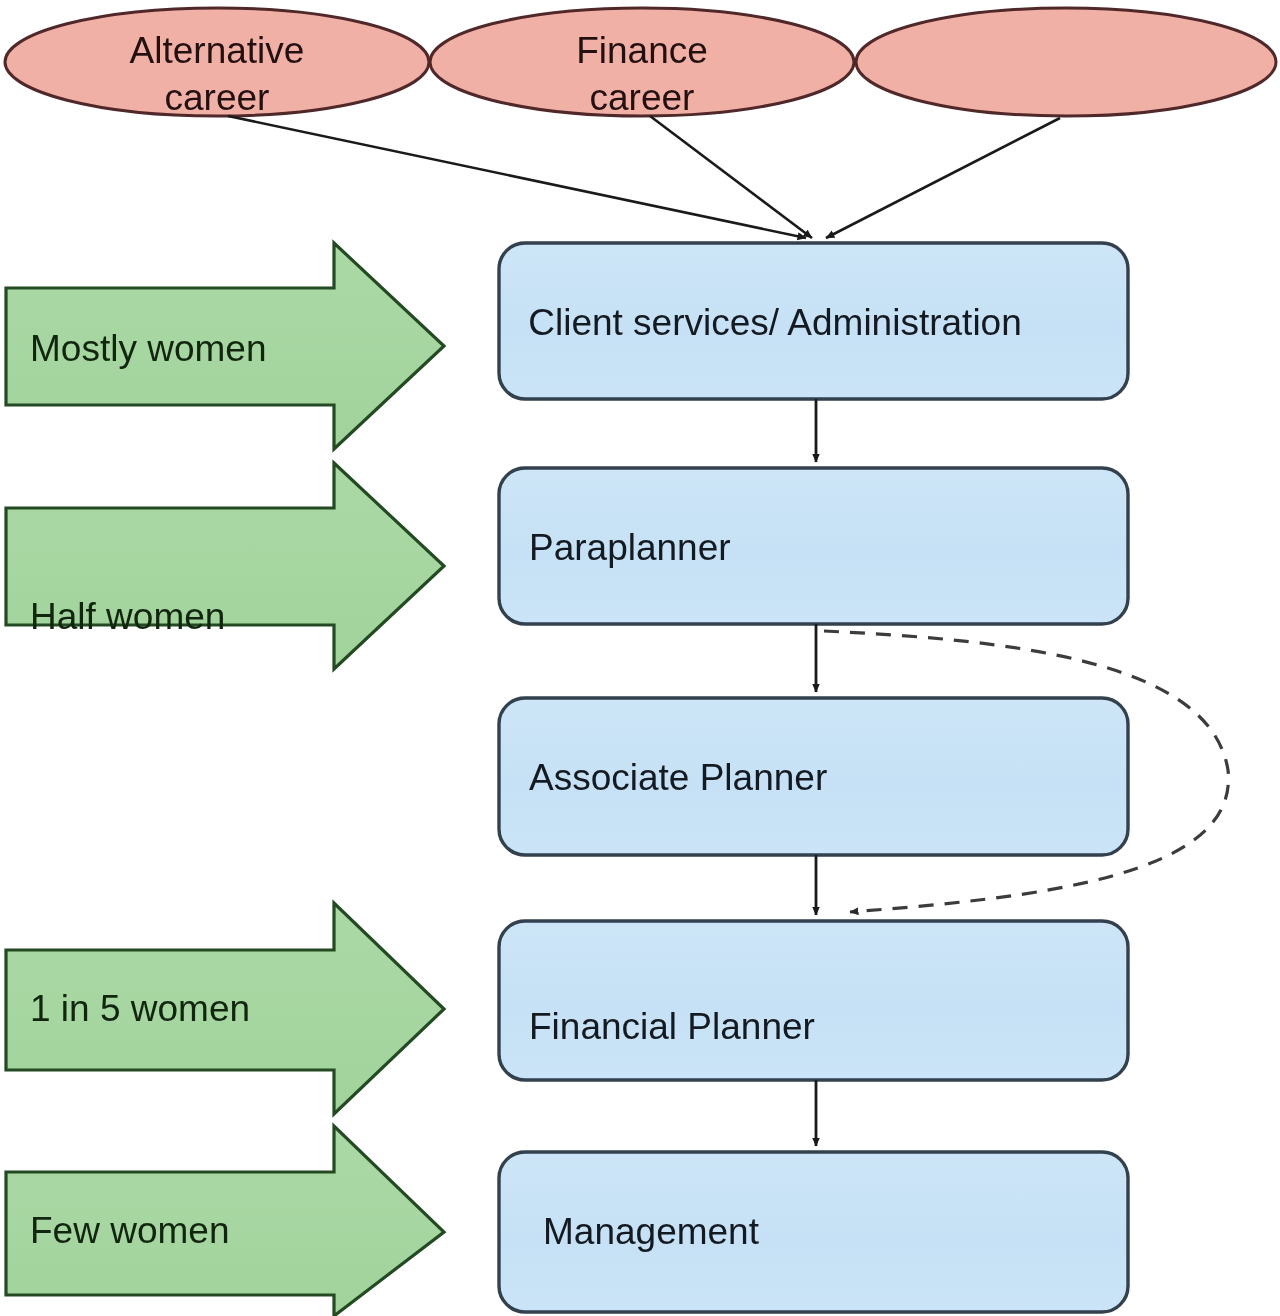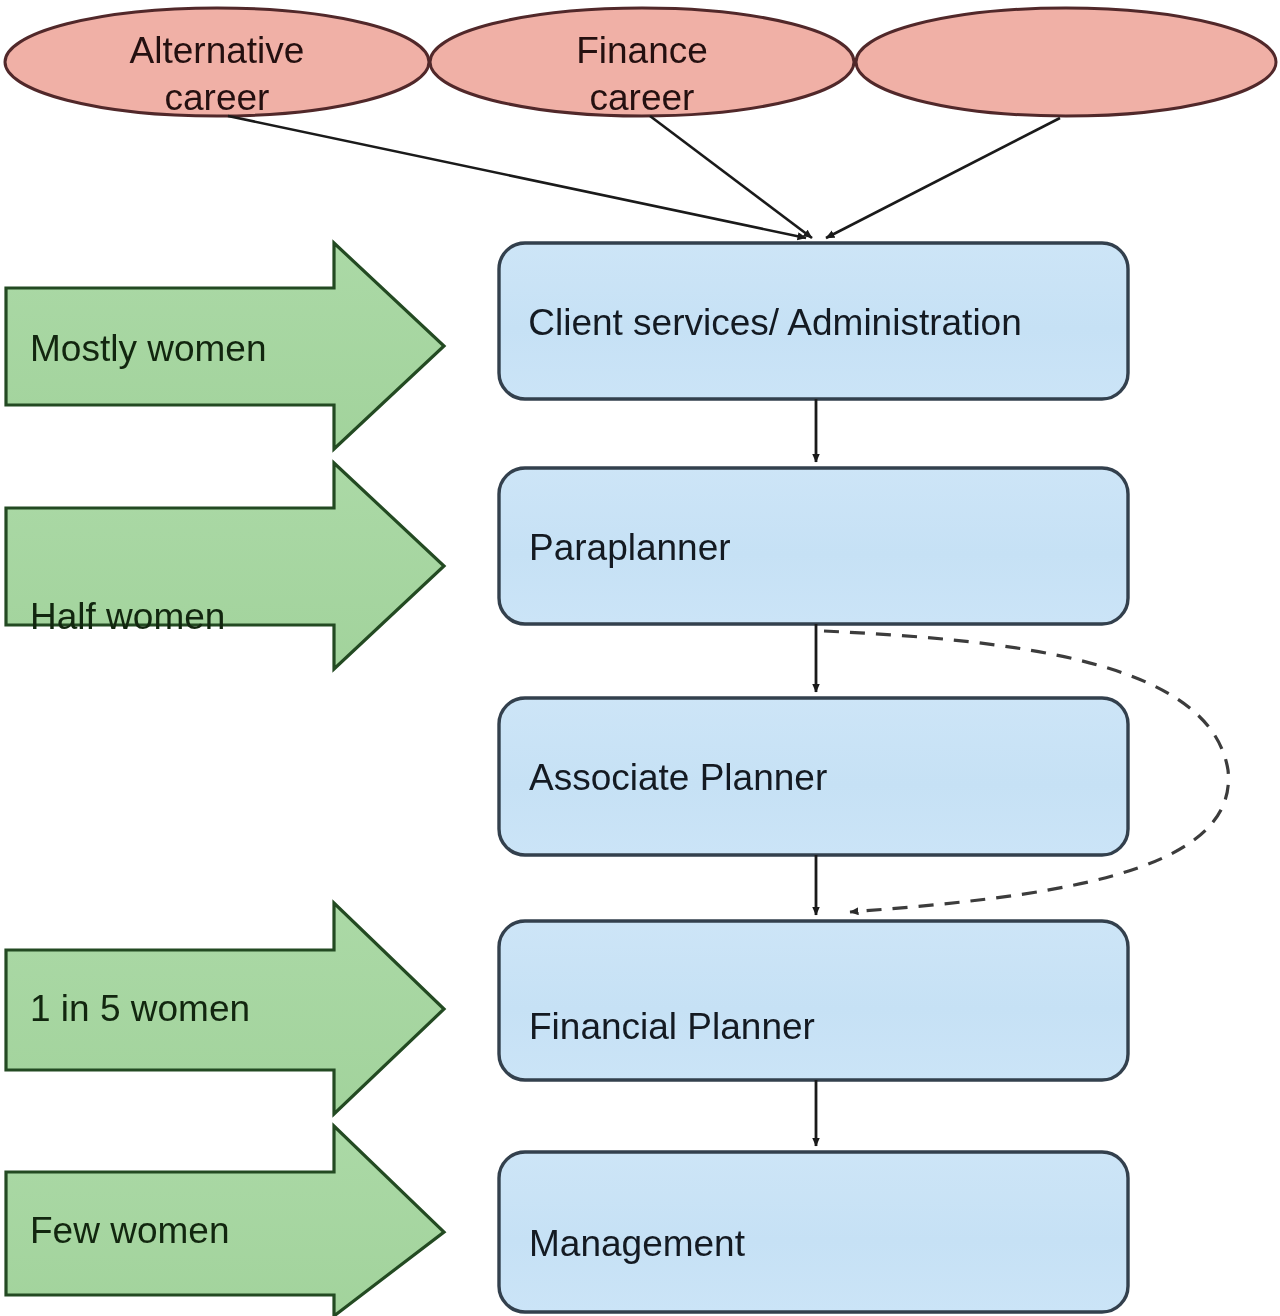--- a/index.html
+++ b/index.html
@@ -115,15 +115,15 @@
 
   <div class="arrow-label" style="left:30px; top:328px;text-align:center;">Mostly women</div>
   <div class="arrow-label" style="left:30px; top:548px;margin-top:48px;">Half women</div>
   <div class="arrow-label" style="left:30px; top:988px;">1 in 5 women</div>
   <div class="arrow-label" style="left:30px; top:1210px;text-align:right;">Few women</div>
 
   <div class="box-label" style="left:499px; top:302px; width:552px; text-align:center;">Client services/ Administration</div>
   <div class="box-label" style="left:529px; top:527px;">Paraplanner</div>
   <div class="box-label" style="left:529px; top:757px;">Associate Planner</div>
   <div class="box-label" style="left:529px; top:1006px;">Financial Planner</div>
-  <div class="box-label" style="left:529px; top:1211px;margin-top:12px;">Management</div>
+  <div class="box-label" style="left:543px; top:1211px;">Management</div>
 
 </div>
 
 </body></html>

